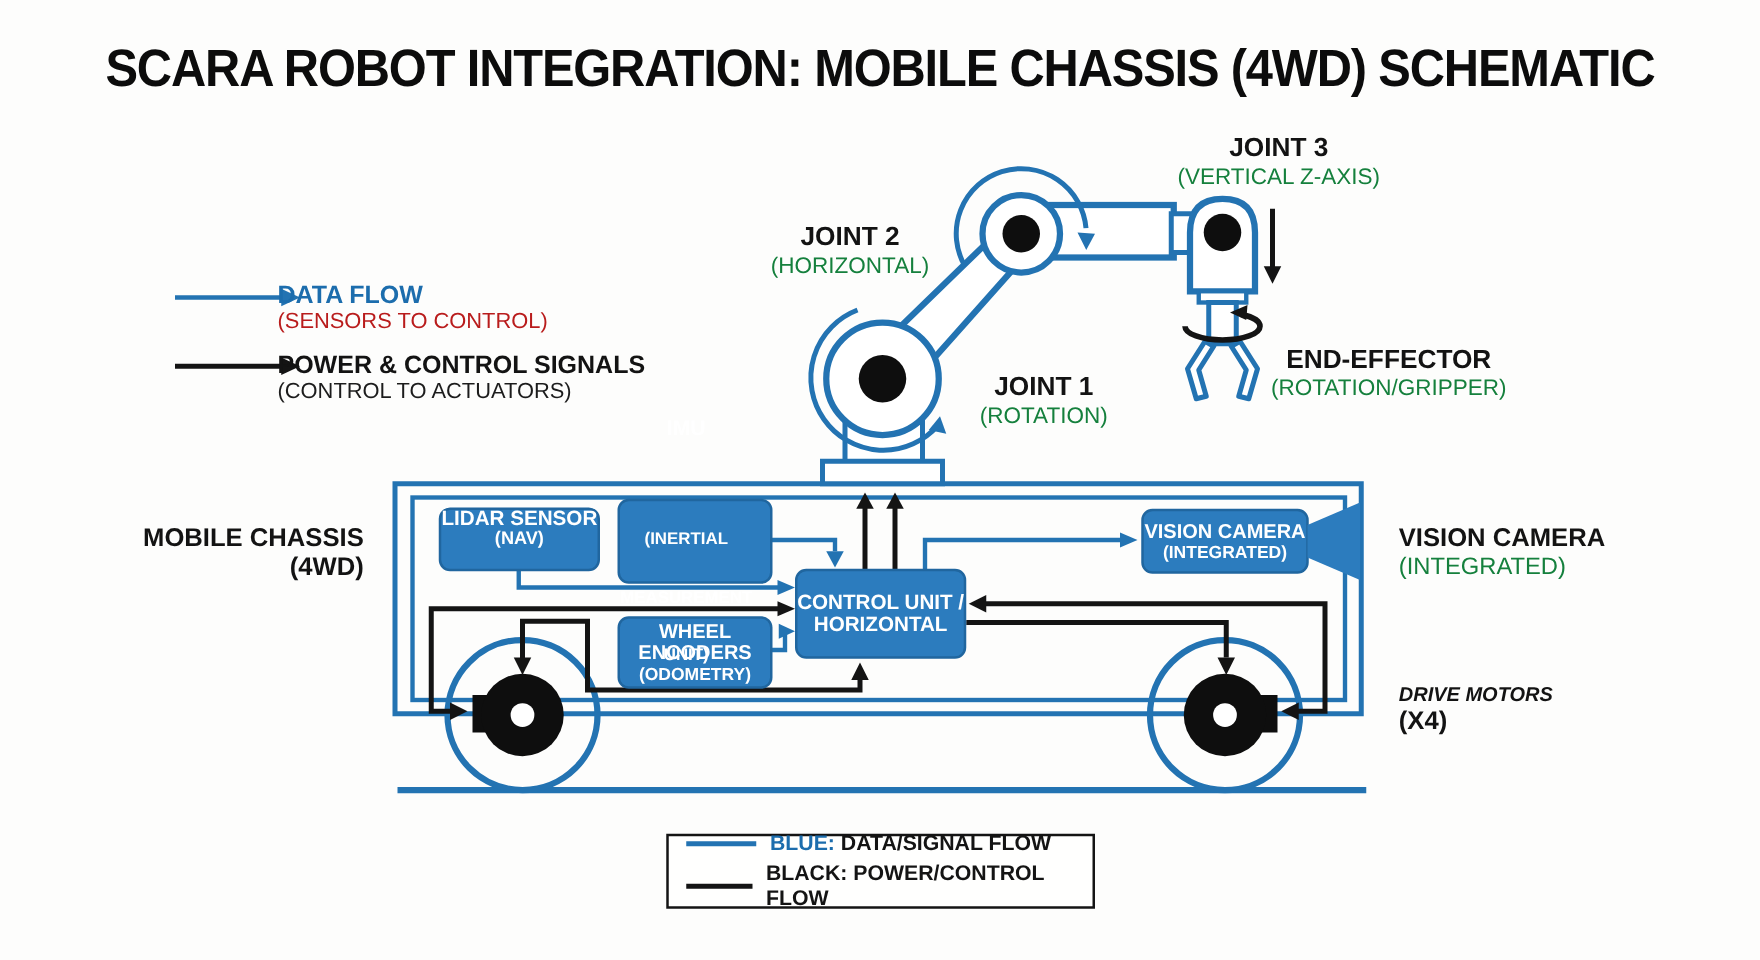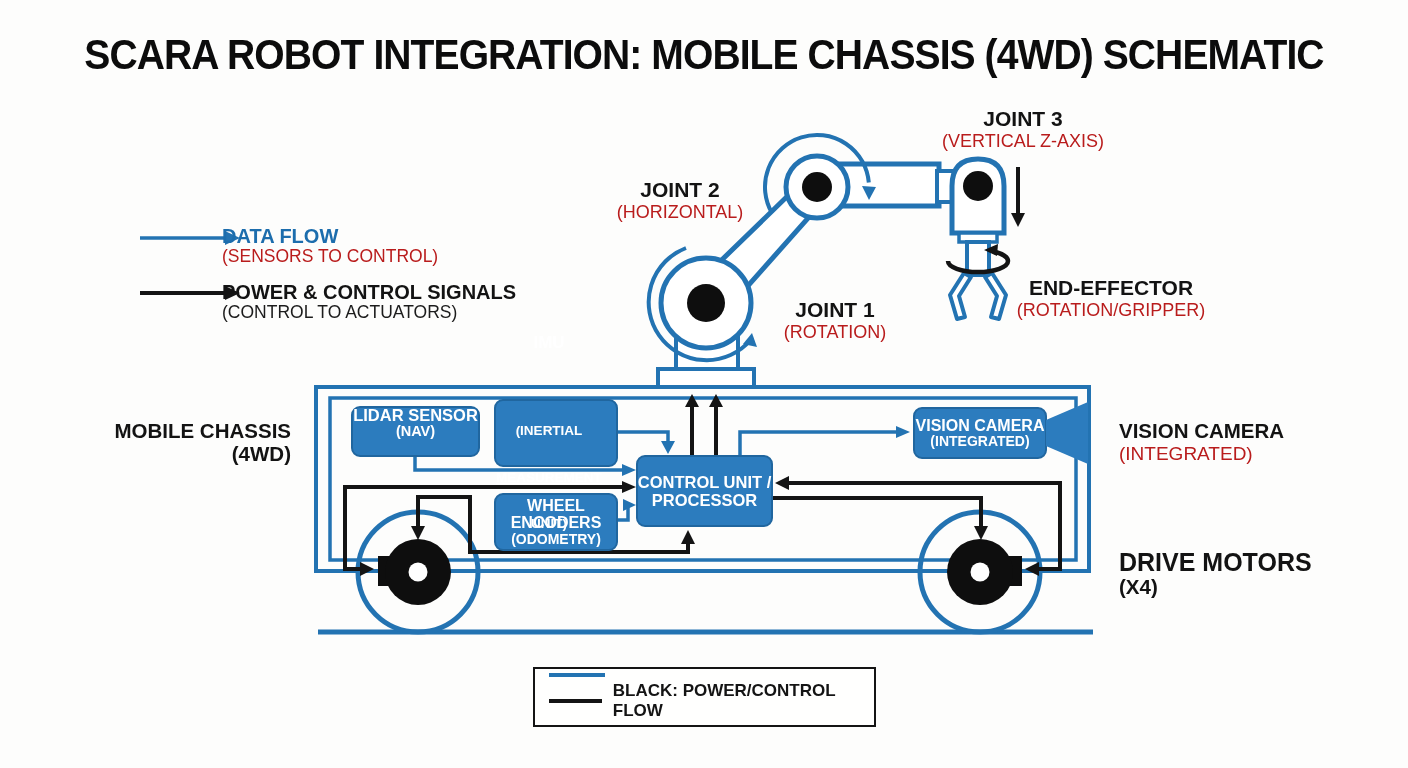--- a/index.html
+++ b/index.html
@@ -8,21 +8,21 @@
   svg{position:absolute;left:0;top:0;}
   .lbl{position:absolute;color:#131313;line-height:1.12;}
   .b{font-weight:bold;}
   .ctr{text-align:center;}
   .rt{text-align:right;}
   .title{left:0;right:0;top:31px;text-align:center;font-size:42px;font-weight:bold;
          letter-spacing:-1px;transform:scaleX(.93);color:#0c0c0c;white-space:nowrap;}
   .lg1{font-size:20px;}
   .lg2{font-size:17.5px;}
   .jl{font-size:21px;}
-  .js{font-size:18px;color:#b91c1c;}
+  .js{font-size:18px;color:#15803d;}
   .boxlbl{position:absolute;display:flex;flex-direction:column;align-items:center;
           justify-content:center;color:#ffffff;font-weight:bold;text-align:center;line-height:1.1;}
   .legendbox{position:absolute;left:533px;top:667px;width:343px;height:60px;
              border:2px solid #141414;background:#fffffe;box-sizing:border-box;
              display:flex;flex-direction:column;justify-content:center;gap:4px;padding-left:14px;}
   .legrow{display:flex;align-items:center;gap:11px;font-size:17px;font-weight:bold;color:#141414;}
   .swatch{display:inline-block;width:56px;height:4px;}
 </style>
 </head>
 <body>
@@ -160,51 +160,53 @@
 
   <div class="lbl rt" style="left:101px;top:420px;width:190px;">
     <div class="jl b" style="font-size:20.5px;">MOBILE CHASSIS</div>
     <div class="jl b" style="font-size:20.5px;">(4WD)</div>
   </div>
   <div class="lbl" style="left:1119px;top:420px;width:220px;">
     <div class="jl b" style="font-size:20.5px;">VISION CAMERA</div>
     <div class="js" style="font-size:19px;">(INTEGRATED)</div>
   </div>
   <div class="lbl" style="left:1119px;top:548px;width:220px;">
-    <div class="jl b" style="font-size:25px;">DRIVE MOTORS</div>
+    <div class="jl b" style="font-size:16px;font-style:italic;">DRIVE MOTORS</div>
     <div class="jl b" style="font-size:20.5px;">(X4)</div>
   </div>
 
   <div class="boxlbl" style="left:352px;top:407px;width:127px;height:32px;">
     <div style="font-size:16.5px;">LIDAR SENSOR</div>
     <div style="font-size:14.5px;">(NAV)</div>
   </div>
   <div class="boxlbl" style="left:495px;top:400px;width:108px;height:66px;line-height:1.07;gap:32px;">
     <div style="font-size:17px;">IMU</div>
     <div style="font-size:13.5px;margin-top:40px;">(INERTIAL</div>
     <div style="font-size:13.5px;text-decoration:underline;">MEASUREMENT</div>
     <div style="font-size:13.5px;">UNIT)</div>
   </div>
   <div class="boxlbl" style="left:495px;top:494px;width:122px;height:56px;line-height:1.08;">
     <div style="font-size:16px;">WHEEL</div>
     <div style="font-size:16px;">ENCODERS</div>
     <div style="font-size:14px;">(ODOMETRY)</div>
   </div>
   <div class="boxlbl" style="left:637px;top:456px;width:135px;height:70px;">
     <div style="font-size:16.5px;">CONTROL UNIT /</div>
-    <div style="font-size:16.5px;">PROCESSOR</div>
+    <div style="font-size:16.5px;">HORIZONTAL</div>
   </div>
   <div class="boxlbl" style="left:914px;top:408px;width:132px;height:50px;">
     <div style="font-size:16px;">VISION CAMERA</div>
     <div style="font-size:14px;">(INTEGRATED)</div>
   </div>
 
   <div class="legendbox">
     <div class="legrow">
       <span class="swatch" style="background:#2373B2;"></span>
+      <span><span style="color:#1C6DAD;">BLUE:</span>
+      <span>DATA/SIGNAL FLOW</span></span>
     </div>
     <div class="legrow">
       <span class="swatch" style="background:#141414;"></span>
       <span><span>BLACK:</span>
       <span>POWER/CONTROL FLOW</span></span>
     </div>
   </div>
 
 </div>
 

